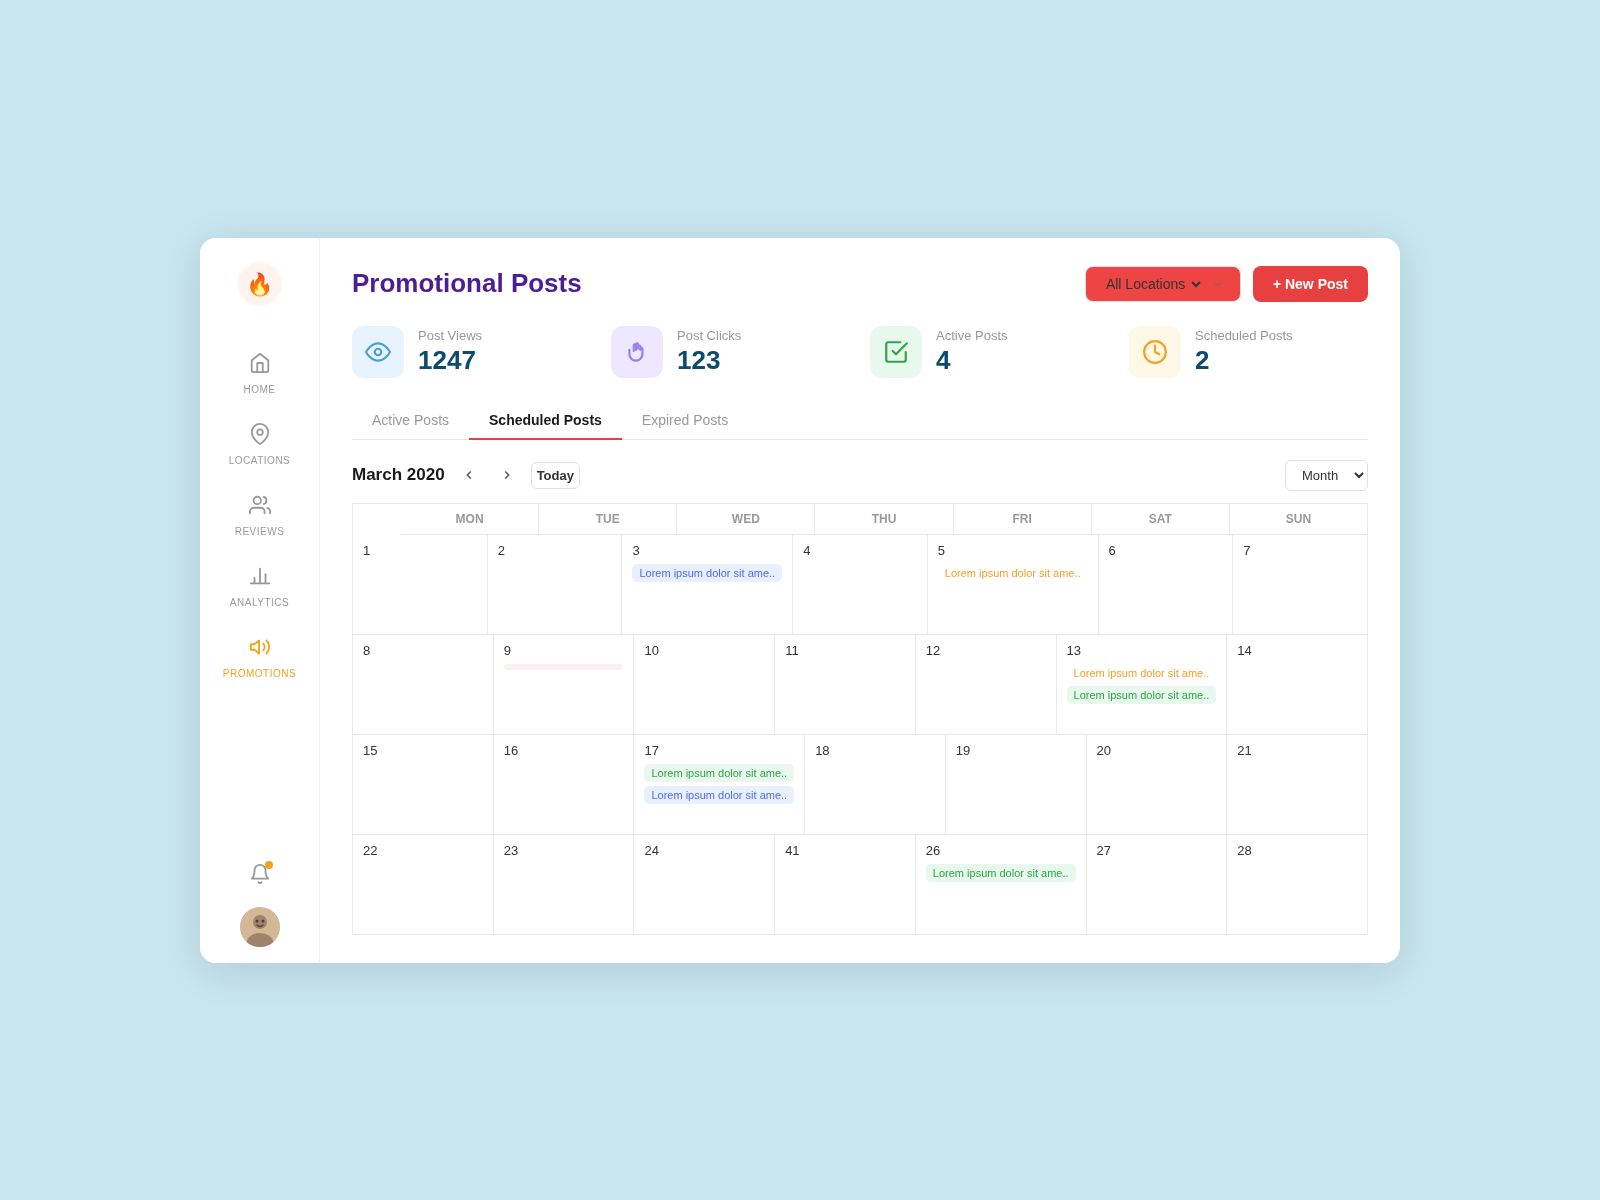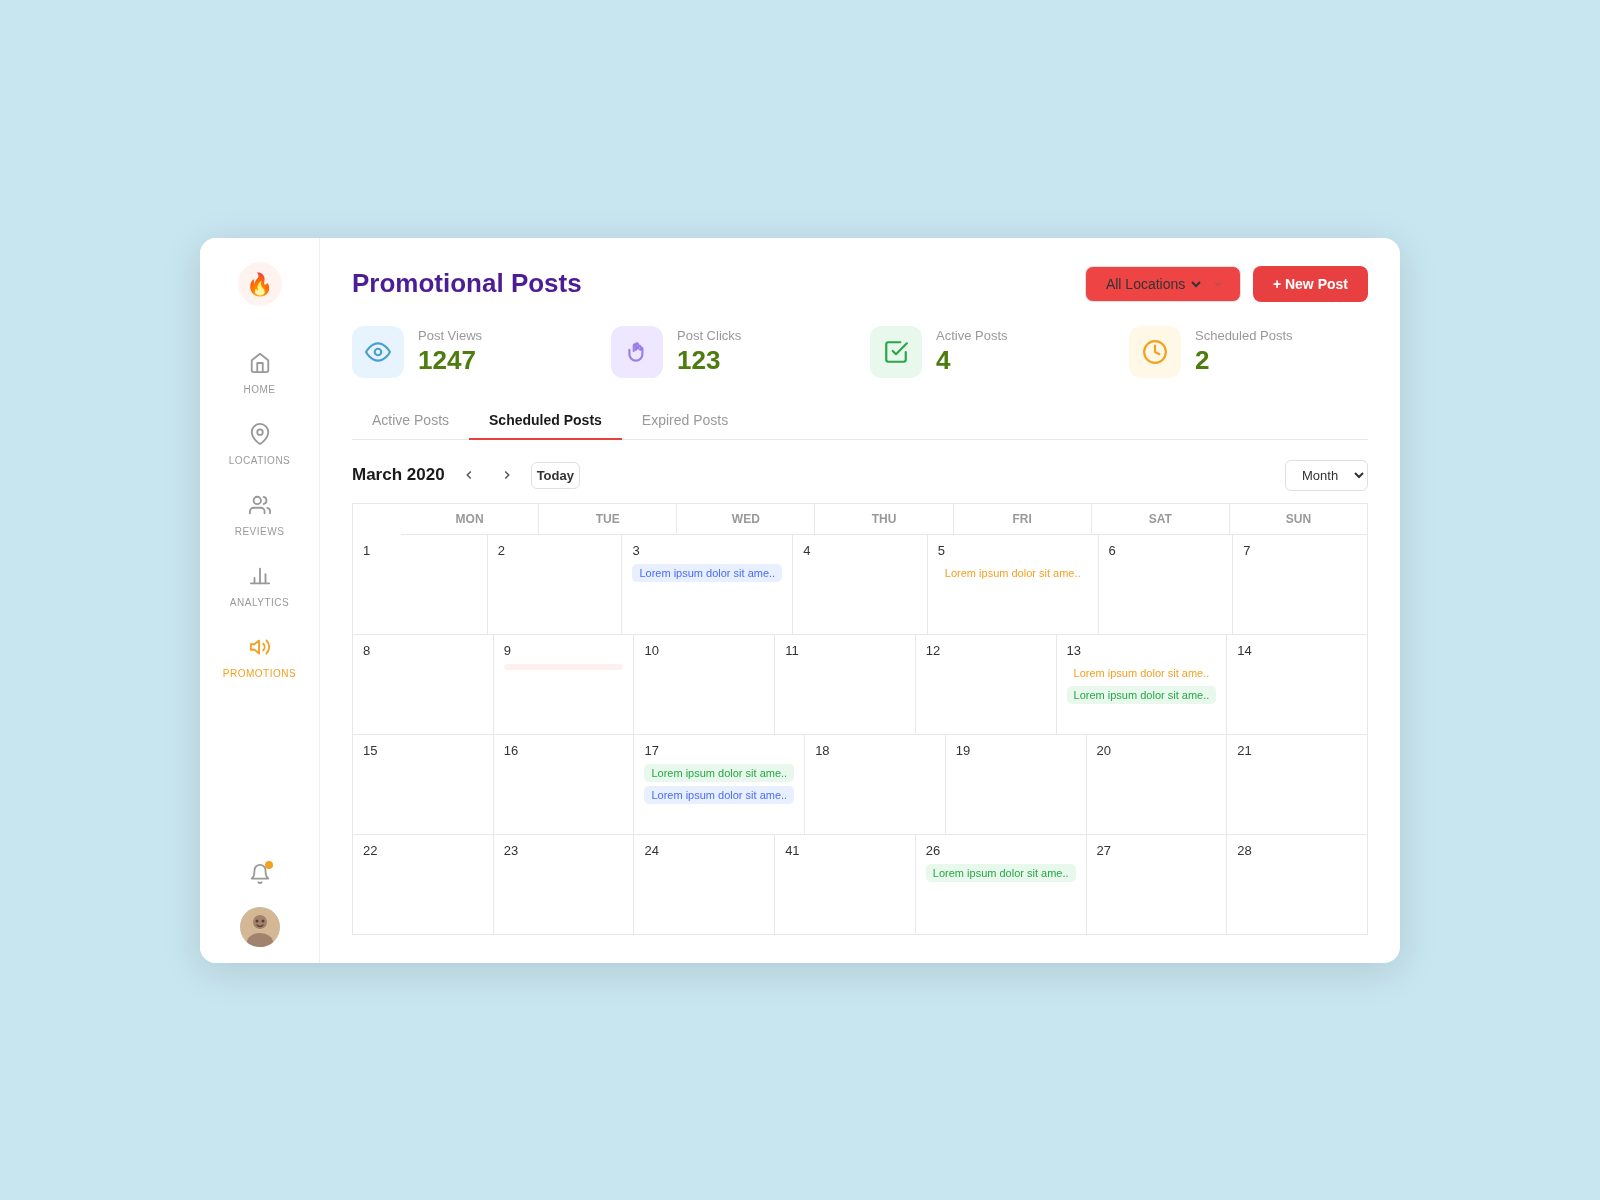--- a/index.html
+++ b/index.html
@@ -178,21 +178,21 @@
     .stat-icon-active { background: #e8f8ed; }
     .stat-icon-scheduled { background: #fff8e6; }
     .stat-label {
       font-size: 13px;
       color: #999;
       margin-bottom: 2px;
     }
     .stat-value {
       font-size: 26px;
       font-weight: 700;
-      color: #4d7c0f;
+      color: #0c4a6e;
     }
     
     .tabs {
       display: flex;
       gap: 0;
       border-bottom: 1px solid #e8e8e8;
       margin-bottom: 20px;
     }
     .tab {
       padding: 10px 20px;

